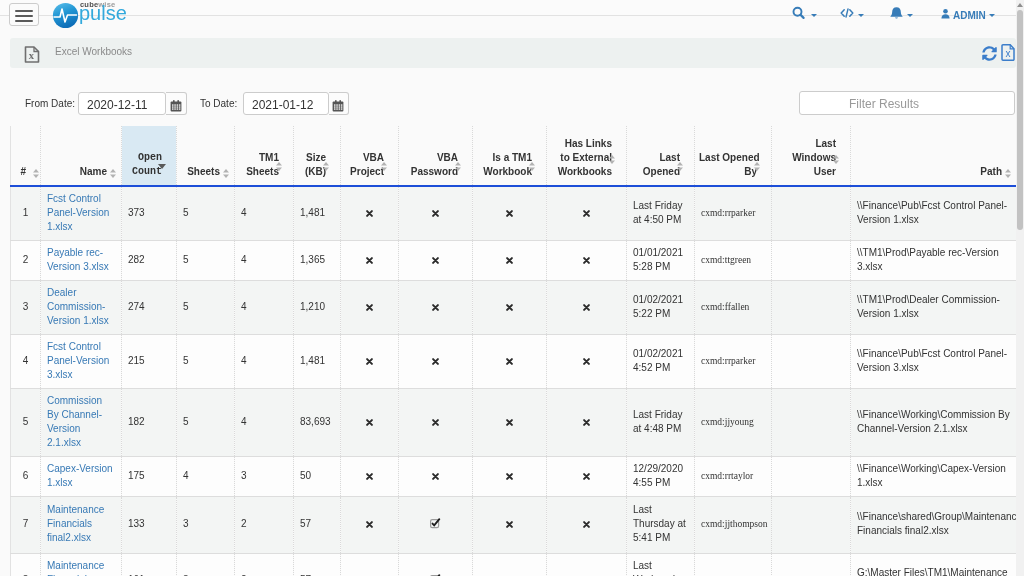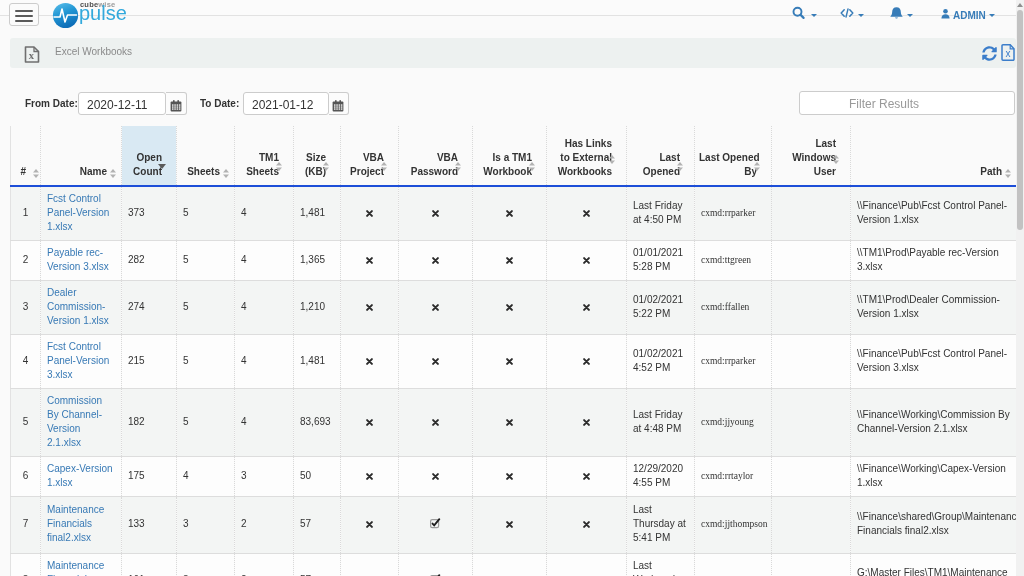--- a/index.html
+++ b/index.html
@@ -15,31 +15,31 @@
 .pulse { position:absolute; left:79px; top:2px; font-size:20px; color:#33a9dc; letter-spacing:0; font-weight:400; }
 .nico { position:absolute; top:0; height:31px; }
 .caret { display:inline-block; width:0; height:0; border-left:3.5px solid transparent; border-right:3.5px solid transparent; border-top:3.8px solid #377cb8; vertical-align:middle; }
 .admin { position:absolute; left:953px; top:10px; font-size:10px; font-weight:bold; color:#377cb8; }
 
 
 .hbar { position:absolute; left:10px; top:38px; width:1006px; height:30px; background:#edf1f0; border-radius:3px; }
 .htitle { position:absolute; left:45px; top:8px; font-size:10px; color:#8a8a8a; }
 
 
-.lbl { position:absolute; font-size:10px; font-weight:bold; color:#333; }
+.lbl { position:absolute; font-size:10px; font-weight:normal; color:#333; }
 .inp { position:absolute; background:#fff; border:1px solid #ccc; border-radius:3px; font-size:10px; color:#333; }
 .dtxt { position:absolute; font-size:12px; color:#333; }
 .addon { position:absolute; background:#fcfcfc; border:1px solid #ccc; border-left:none; border-radius:0 3px 3px 0; }
 .ph { color:#999;padding-left:41px; }
 
 
 table { position:absolute; left:10px; top:126px; width:1006px; border-collapse:collapse; table-layout:fixed; background:transparent; }
 th,td { font-size:10px; line-height:14px; color:#333; vertical-align:top; white-space:nowrap; overflow:hidden; }
 thead th { position:relative; vertical-align:bottom; text-align:right; font-weight:bold; padding:4px 14px 6px 4px; border-bottom:2px solid #1d4ed8; height:60px; }
-thead th.sorted { background:#d9e9f3; }
+thead th.sorted { background:#d9e9f3;font-family:Liberation Mono, monospace; }
 th+th, td+td { border-left:1px dotted #d9d9d9; }
 tbody td { padding:5px 6px 6px; border-top:1px solid #ddd; vertical-align:middle; }
 tbody tr:first-child td { border-top:none; }
 tbody tr:nth-child(odd) { background:#f3f5f4; }
 tbody tr:nth-child(even) { background:#fdfdfd; }
 table { border-left:1px solid #e2e2e2; border-right:1px solid #e2e2e2; }
 td.c { text-align:center; }
 td.by { font-size:9.5px; padding-right:0; overflow:visible;font-family:Liberation Serif, serif; }
 tr.r7 td { padding-top:6px; padding-bottom:8px; }
 td a { color:#3779b5; }

